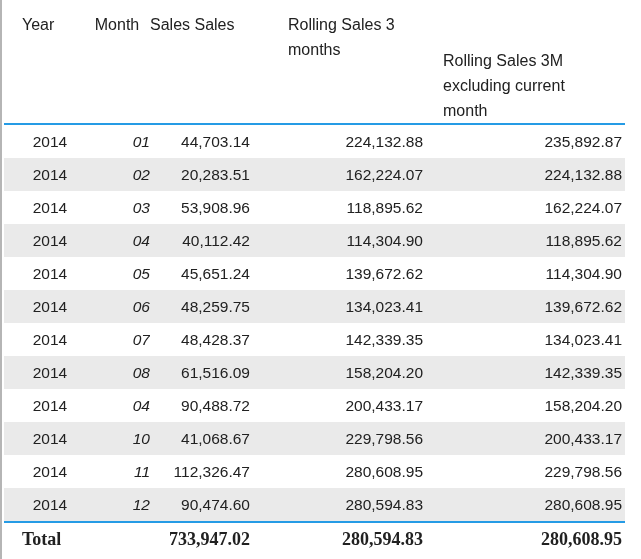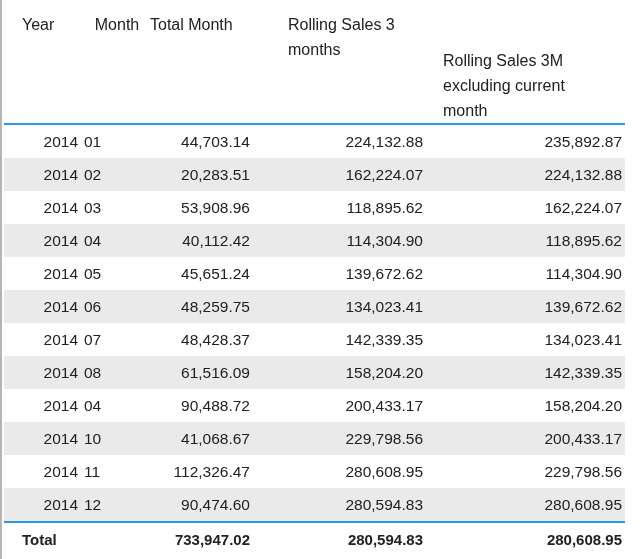--- a/index.html
+++ b/index.html
@@ -42,35 +42,36 @@
   thead th:nth-child(5){padding-left:20px;}
   thead th:nth-child(5) .wrap{display:block;max-width:152px;margin-top:36px;}
 
   tbody td{
     height:33px;
     font-size:15.5px;
     padding:0;
     white-space:nowrap;
     overflow:hidden;
   }
-  tbody td:nth-child(1){padding-left:18px;text-align:right;}
-  tbody td:nth-child(2){padding-left:6px;text-align:left;}
+  tbody td:nth-child(1){padding-left:18px;text-align:center;}
+  tbody td:nth-child(2){padding-left:6px;text-align:right;font-style:italic;}
   tbody td:nth-child(3),
   tbody td:nth-child(4),
   tbody td:nth-child(5){text-align:right;}
   tbody td:nth-child(5){padding-right:3px;}
   tbody tr:nth-child(even){background:var(--stripe,#EAEAEA);}
 
   tfoot td{
     font-weight:bold;
     height:33px;
-    font-size:15px;
+    font-size:18px;
     padding:0;
     border-top:2px solid var(--accent,#259BE5);
     white-space:nowrap;
+    font-family:Liberation Serif, serif;
   }
   tfoot td:nth-child(1){padding-left:18px;text-align:left;}
   tfoot td:nth-child(3),
   tfoot td:nth-child(4),
   tfoot td:nth-child(5){text-align:right;}
   tfoot td:nth-child(5){padding-right:3px;}
 </style>
 </head>
 <body>
 
@@ -80,21 +81,21 @@
       <col class="c0">
         <col class="c1">
         <col class="c2">
         <col class="c3">
         <col class="c4">
     </colgroup>
     <thead>
       <tr>
         <th>Year</th>
         <th>Month</th>
-        <th>Total Month</th>
+        <th>Sales Sales</th>
         <th>Rolling Sales 3 months</th>
         <th>
             <span class="wrap">Rolling Sales 3M excluding current month</span>
           </th>
       </tr>
     </thead>
     <tbody>
 
     <tr>
           <td>2014</td>

